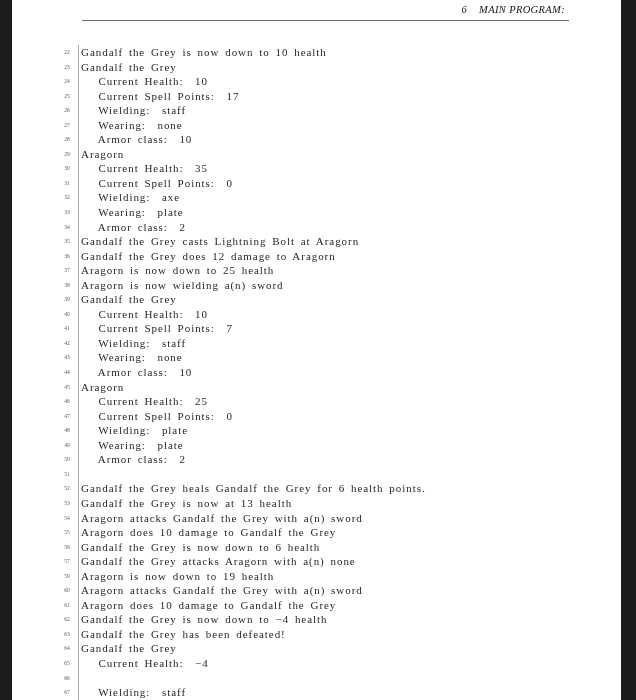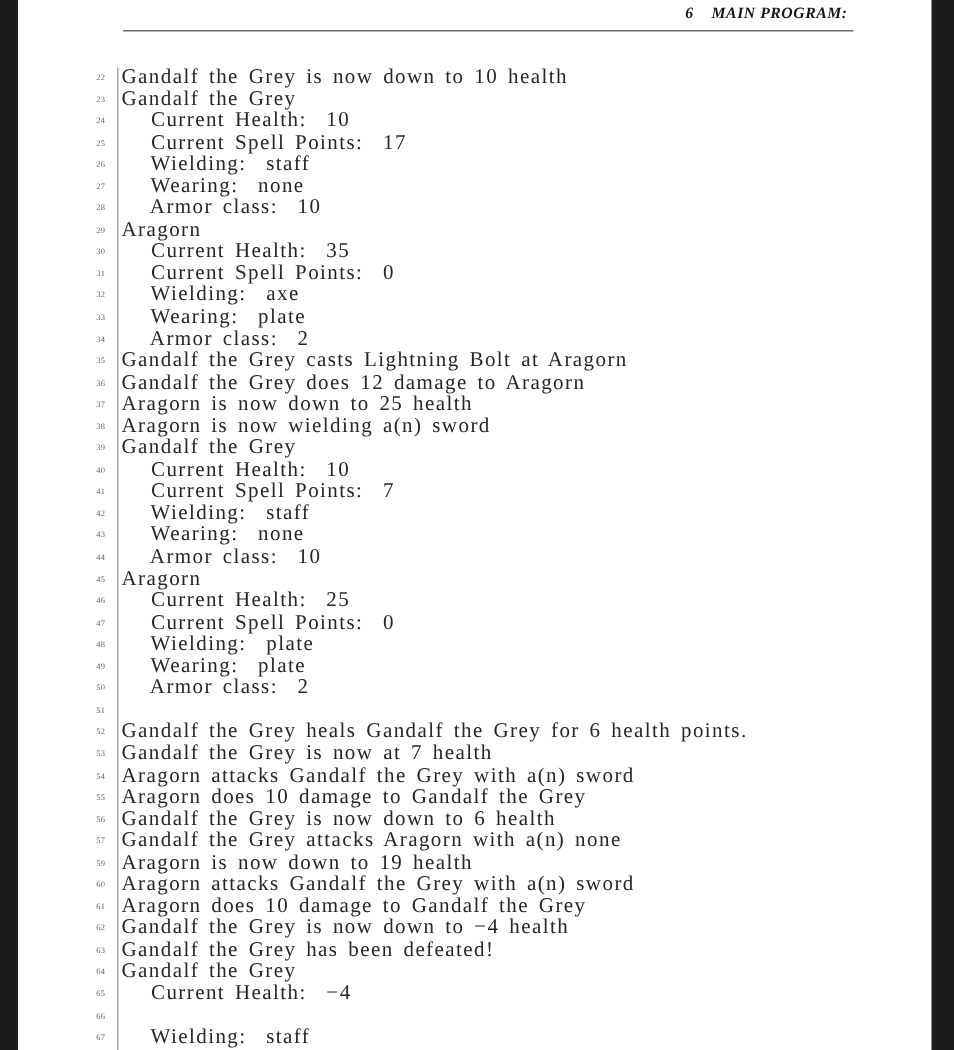--- a/index.html
+++ b/index.html
@@ -37,21 +37,21 @@
     top: 0;
     width: 609px;
     height: 26px;
   }
   .header-text {
     position: absolute;
     right: 56px;
     top: 4px;
     font-family: "Liberation Serif", "DejaVu Serif", serif;
     font-style: italic;
-    font-weight: bold;
+    font-weight: normal;
     font-size: 10.5px;
     letter-spacing: 0.35px;
     color: #17171a;
     white-space: pre;
   }
   .header-rule {
     position: absolute;
     left: 70px;
     top: 20px;
     width: 487px;
@@ -96,21 +96,21 @@
     font-size: 5.6px;
     line-height: 14.56px;
     color: #5d5d61;
     letter-spacing: 0.1px;
   }
   .linetext {
     position: absolute;
     left: 69px;
     top: 0;
     font-family: "Liberation Serif", "DejaVu Serif", serif;
-    font-size: 14px;
+    font-size: 11px;
     line-height: 14.56px;
     letter-spacing: 0.95px;
     word-spacing: 2.1px;
     color: #26262a;
     white-space: pre;
   }
 </style>
 </head>
 <body>
 
@@ -149,21 +149,21 @@
           <div class="code-line"><span class="lineno">43</span><span class="linetext">   Wearing:  none</span></div>
           <div class="code-line"><span class="lineno">44</span><span class="linetext">   Armor class:  10</span></div>
           <div class="code-line"><span class="lineno">45</span><span class="linetext">Aragorn</span></div>
           <div class="code-line"><span class="lineno">46</span><span class="linetext">   Current Health:  25</span></div>
           <div class="code-line"><span class="lineno">47</span><span class="linetext">   Current Spell Points:  0</span></div>
           <div class="code-line"><span class="lineno">48</span><span class="linetext">   Wielding:  plate</span></div>
           <div class="code-line"><span class="lineno">49</span><span class="linetext">   Wearing:  plate</span></div>
           <div class="code-line"><span class="lineno">50</span><span class="linetext">   Armor class:  2</span></div>
           <div class="code-line"><span class="lineno">51</span></div>
           <div class="code-line"><span class="lineno">52</span><span class="linetext">Gandalf the Grey heals Gandalf the Grey for 6 health points.</span></div>
-          <div class="code-line"><span class="lineno">53</span><span class="linetext">Gandalf the Grey is now at 7 health</span></div>
+          <div class="code-line"><span class="lineno">53</span><span class="linetext">Gandalf the Grey is now at 13 health</span></div>
           <div class="code-line"><span class="lineno">54</span><span class="linetext">Aragorn attacks Gandalf the Grey with a(n) sword</span></div>
           <div class="code-line"><span class="lineno">55</span><span class="linetext">Aragorn does 10 damage to Gandalf the Grey</span></div>
           <div class="code-line"><span class="lineno">56</span><span class="linetext">Gandalf the Grey is now down to 6 health</span></div>
           <div class="code-line"><span class="lineno">57</span><span class="linetext">Gandalf the Grey attacks Aragorn with a(n) none</span></div>
           <div class="code-line"><span class="lineno">59</span><span class="linetext">Aragorn is now down to 19 health</span></div>
           <div class="code-line"><span class="lineno">60</span><span class="linetext">Aragorn attacks Gandalf the Grey with a(n) sword</span></div>
           <div class="code-line"><span class="lineno">61</span><span class="linetext">Aragorn does 10 damage to Gandalf the Grey</span></div>
           <div class="code-line"><span class="lineno">62</span><span class="linetext">Gandalf the Grey is now down to −4 health</span></div>
           <div class="code-line"><span class="lineno">63</span><span class="linetext">Gandalf the Grey has been defeated!</span></div>
           <div class="code-line"><span class="lineno">64</span><span class="linetext">Gandalf the Grey</span></div>

